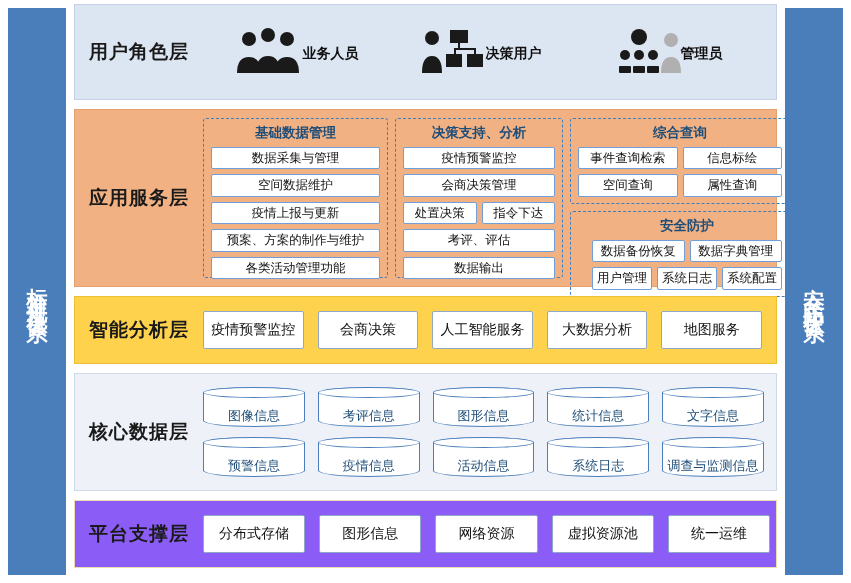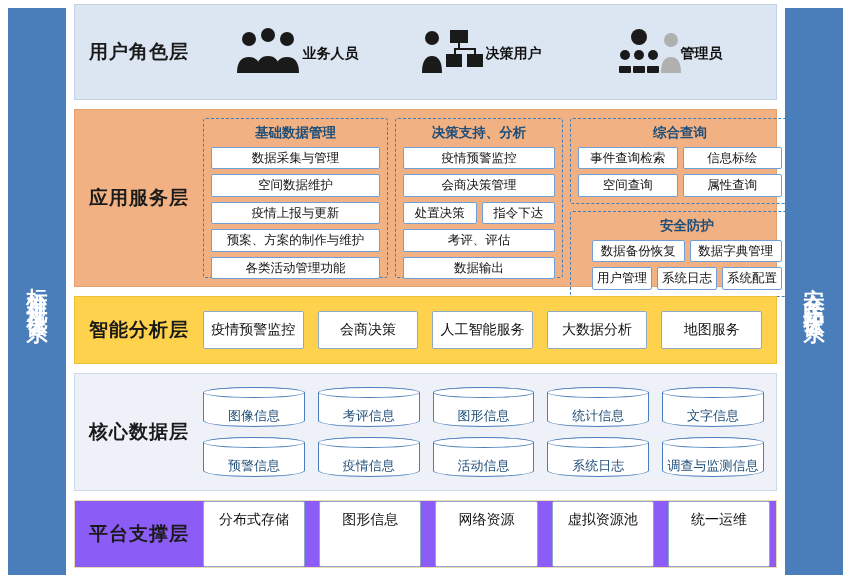--- a/index.html
+++ b/index.html
@@ -256,20 +256,21 @@
   }
 
   
   .row-platform {
     height: 68px;
     background: #8b5cf6;
     border-color: #ebdcb0;
   }
   .platform-body {
     display: flex;
+    align-items: center;
     gap: 14px;
     height: 100%;
     padding-right: 6px;
     box-sizing: border-box;
   }
   .platform-chip {
     flex: 1 1 0;
     background: #ffffff;
     border: 1px solid #8fa8c8;
     border-radius: 2px;

